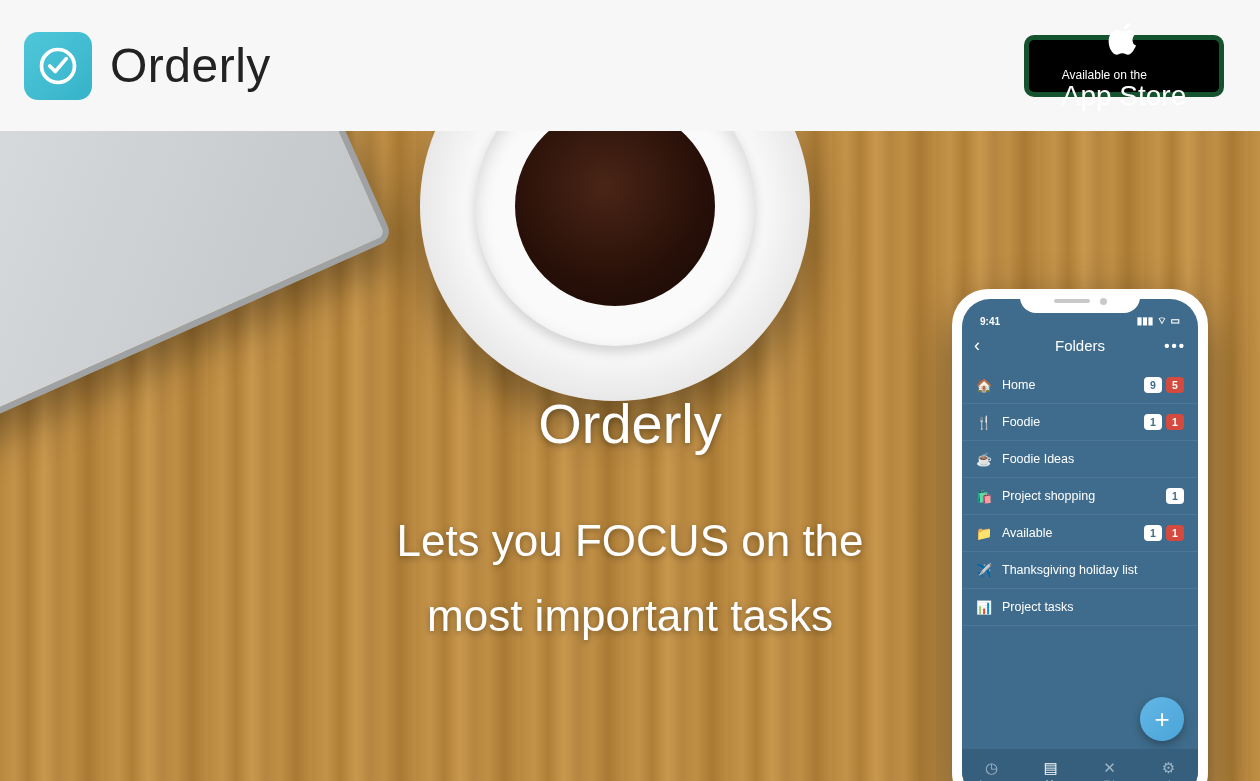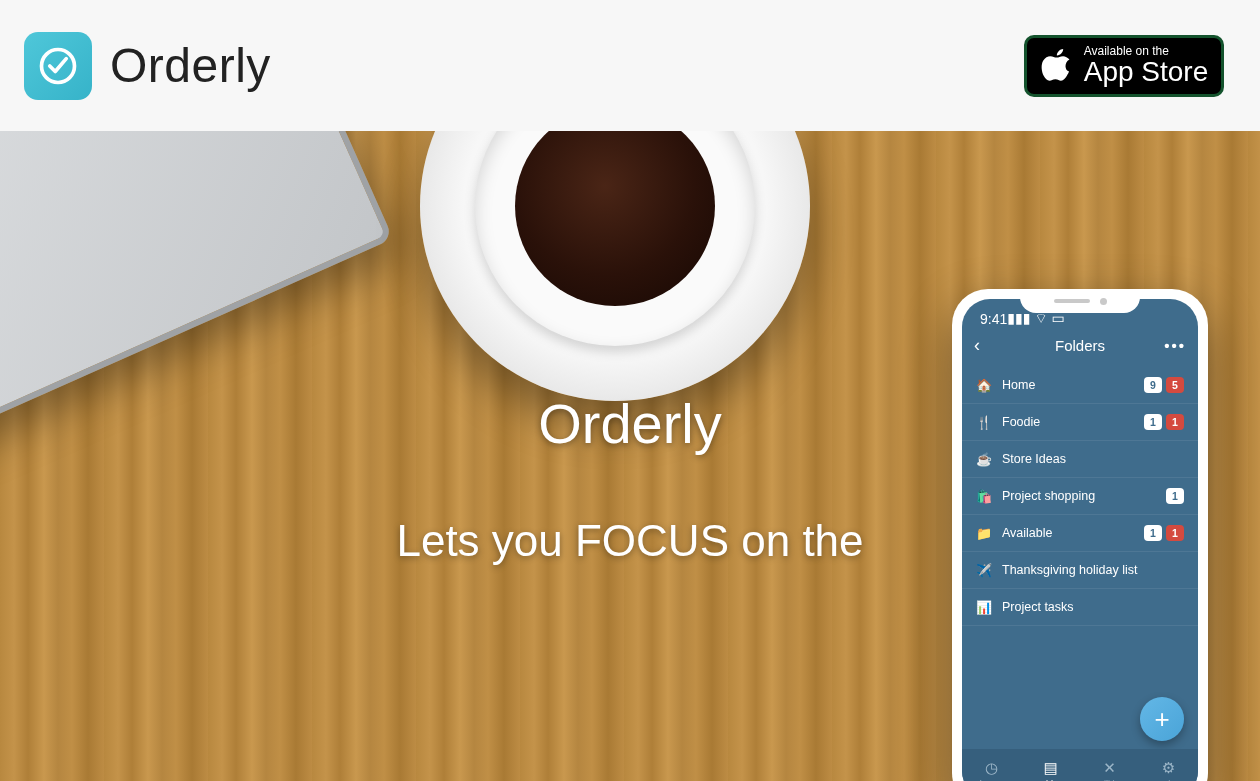--- a/index.html
+++ b/index.html
@@ -16,23 +16,24 @@
   .brand { display: flex; align-items: center; gap: 18px; }
   .brand-logo {
     width: 68px; height: 68px; border-radius: 14px;
     background: linear-gradient(135deg,#4fc7d9,#36b3c9);
     display:flex; align-items:center; justify-content:center;
   }
   .brand-logo svg { width: 44px; height: 44px; }
   .brand-name { font-size: 48px; font-weight: 400; color:#222; letter-spacing:0.5px; }
   .appstore {
     width: 200px; height: 62px;
-    background:#000; border:3px solid #14532d; border-radius:10px;
+    background:#000; border:5px solid #14532d; border-radius:10px;
     display:flex; align-items:center; justify-content:center; gap:10px;
     cursor:pointer;
+    flex-direction:column;
   }
   .appstore svg{ width:34px; height:34px; fill:#fff;}
   .appstore-txt { color:#fff; line-height:1.05; }
   .appstore-txt .l1 { font-size:12px; }
   .appstore-txt .l2 { font-size:28px; font-weight:500; }
   
   .hero {
     position: relative;
     height: 650px;
     background:
@@ -98,23 +99,23 @@
   .screen{
     width:100%; height:100%;
     background:#3f6c8c;
     border-radius:28px;
     overflow:hidden;
     position:relative;
     color:#fff;
     font-size:12px;
   }
   .statusbar{
-    height:30px; display:flex; align-items:flex-end; 
+    height:30px; display:flex; align-items:flex-end; justify-content:space-between;
     padding:0 18px 2px;
-    font-size:14px; font-weight:400;
+    font-size:10px; font-weight:700;
   }
   .status-right{display:flex; gap:4px; align-items:center;}
   .nav{
     height:32px; display:flex; align-items:center; justify-content:center; position:relative;
     font-size:15px; font-weight:500;
   }
   .nav .back{position:absolute; left:12px; font-size:18px;}
   .nav .more{position:absolute; right:12px; letter-spacing:2px; font-weight:700;}
   .folders{ padding:6px 0; }
   .folder{
@@ -181,20 +182,21 @@
   <div class="saucer">
     <div class="cup">
       <div class="coffee"></div>
     </div>
   </div>
 
   <div class="headline">
     <h1>Orderly</h1>
     <p>
       <span>Lets you FOCUS on the</span><br>
+      <span>most important tasks</span>
     </p>
   </div>
 
   <div class="phone">
     <div class="notch"></div>
     <div class="screen">
       <div class="statusbar">
         <span>9:41</span>
         <span class="status-right">
           <span>▮▮▮</span>
@@ -224,21 +226,21 @@
        <span class="f-name">Foodie</span>
      </span>
      <span class="badges">
               <span class="b b-w">1</span>
               <span class="b b-r">1</span>
             </span>
           </div>
           <div class="folder">
             <span class="f-left">
        <span class="f-icn">☕</span>
-       <span class="f-name">Store Ideas</span>
+       <span class="f-name">Foodie Ideas</span>
      </span>
      <span class="badges"></span>
           </div>
           <div class="folder">
             <span class="f-left">
        <span class="f-icn">🛍️</span>
        <span class="f-name">Project shopping</span>
      </span>
      <span class="badges">
               <span class="b b-w">1</span>

